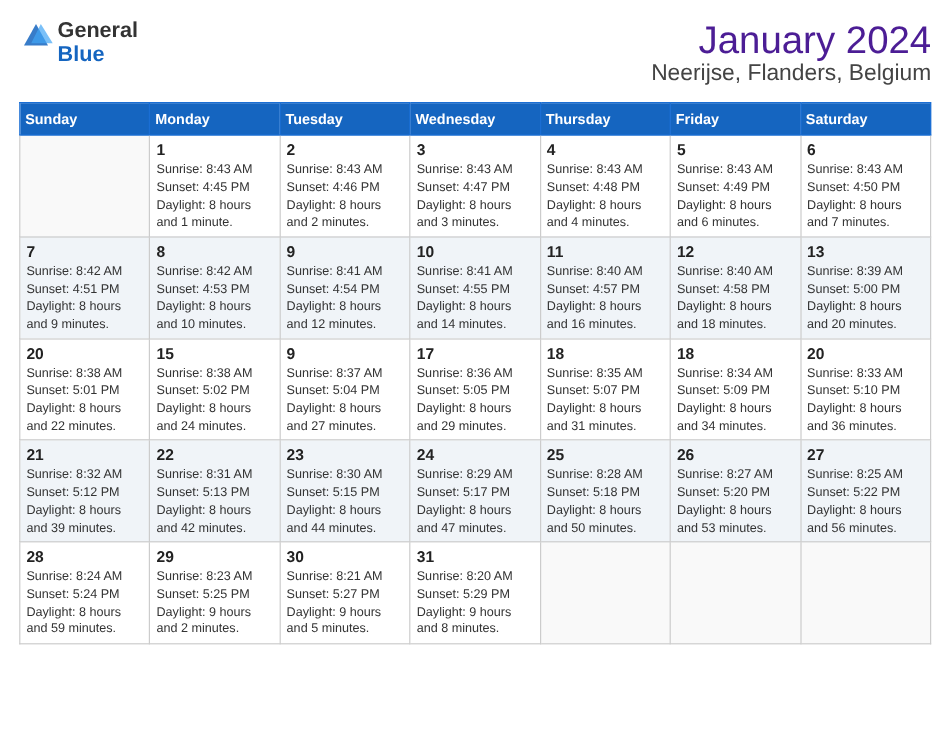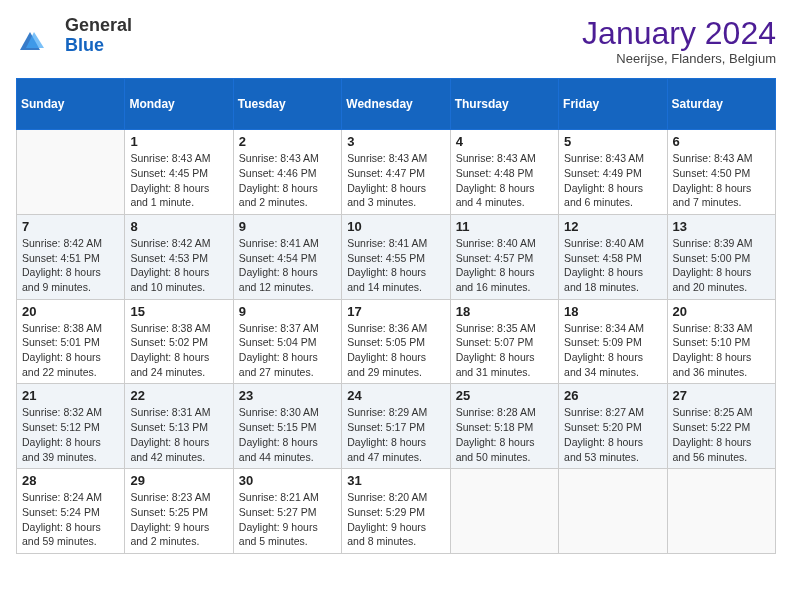--- a/index.html
+++ b/index.html
@@ -11,22 +11,22 @@
       padding: 16px;
     }
     .header {
       display: flex;
       justify-content: space-between;
       align-items: flex-start;
       margin-bottom: 12px;
     }
     .logo {
       display: flex;
-      align-items: flex-end;
-      gap: 21px;
+      align-items: flex-start;
+      gap: 4px;
     }
     .logo-text {
       font-size: 18px;
       font-weight: bold;
       line-height: 1.1;
     }
     .logo-general { color: #333; }
     .logo-blue { color: #1565c0; margin-top: 13px; }
     .logo-icon {
       width: 28px;
@@ -35,33 +35,33 @@
     .title-area {
       text-align: right;
     }
     .title-area h1 {
       font-size: 32px;
       font-weight: 300;
       color: #4c1d95;
       line-height: 1.1;
     }
     .title-area h2 {
-      font-size: 13px;
+      font-size: 19px;
       font-weight: normal;
       color: #444;
     }
     .calendar {
       width: 100%;
       border-collapse: collapse;
       font-size: 11px;
     }
     .calendar th {
       background: #1565c0;
       color: #fff;
-      padding: 18px 4px;
+      padding: 6px 4px;
       text-align: left;
       font-size: 12px;
       font-weight: bold;
       border: 1px solid #1a6ed4;
     }
     .calendar td {
       border: 1px solid #ccc;
       vertical-align: top;
       padding: 4px 5px;
       width: calc(100% / 7);

